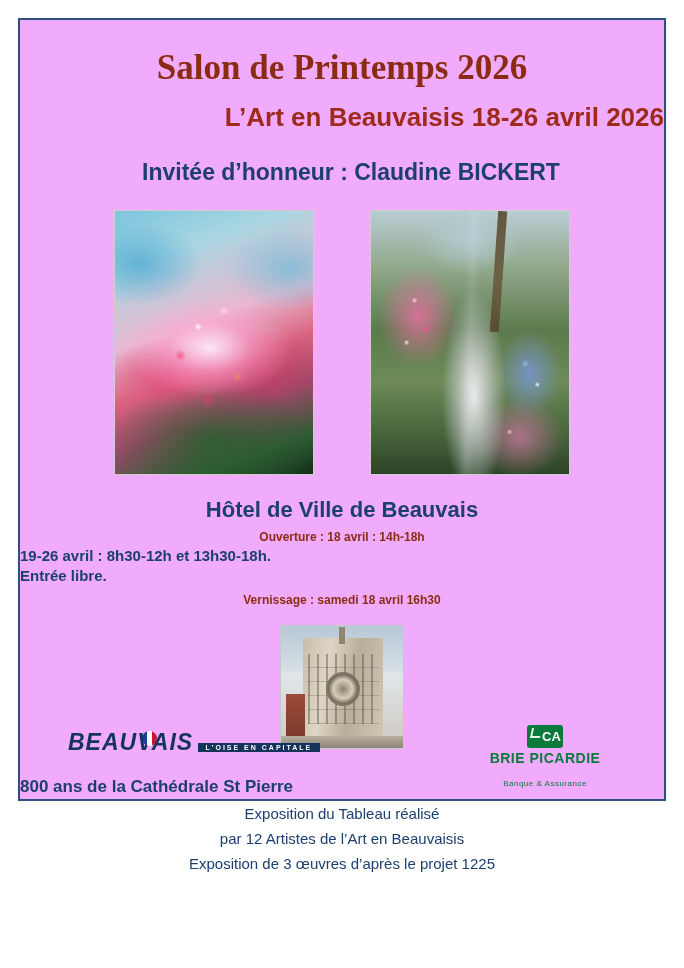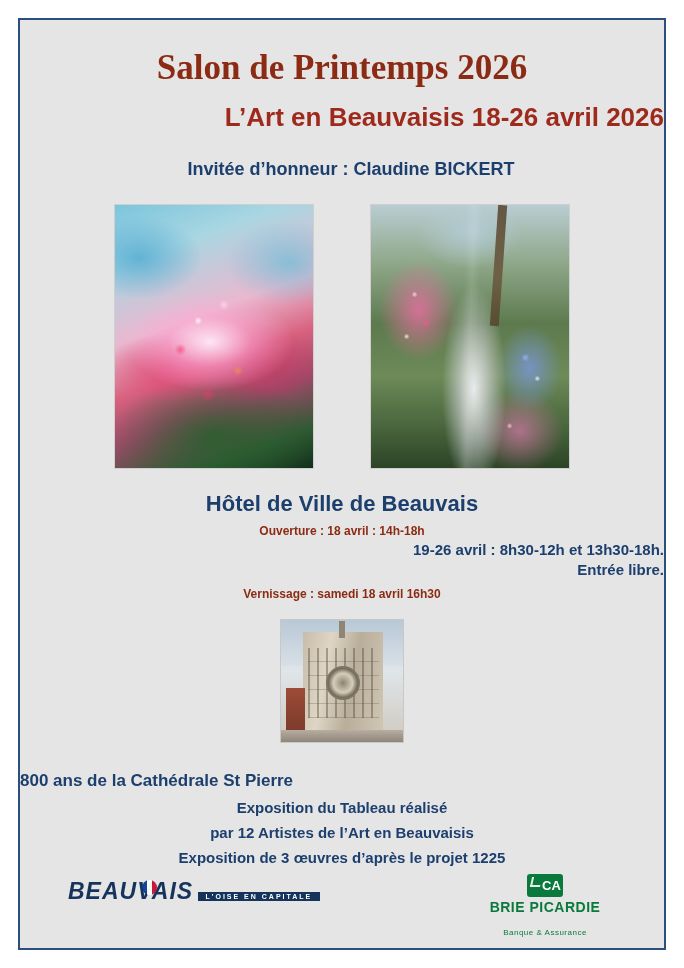--- a/index.html
+++ b/index.html
@@ -11,23 +11,23 @@
   }
   #poster {
     position: relative;
     width: 684px; height: 968px;
     background: #ffffff;
     overflow: hidden;
   }
   .frame {
     position: absolute;
     left: 18px; top: 18px;
-    width: 648px; height: 932px;
+    width: 648px; height: 783px;
     border: 2px solid #2d4f7c;
-    background: #e5e5e5;
+    background: #f0abfc;
   }
   .inner {
     position: absolute;
     left: 0; top: 0; right: 0; bottom: 0;
     padding: 0;
   }
 
   .title1 {
     text-align: center;
     font-size: 35px;
@@ -40,21 +40,21 @@
   .title2 {
     text-align: right;
     font-size: 26px;
     font-weight: bold;
     color: #9e2a1c;
     margin-top: 14px;
     font-family: "Liberation Sans", sans-serif;
   }
   .title3 {
     text-align: center;
-    font-size: 18px;
+    font-size: 23px;
     font-weight: bold;
     color: #1c3f6e;
     margin-top: 26px;
     font-family: "Liberation Sans", sans-serif;
     padding-left: 18px;
   }
 
   .art-row {
     margin-top: 24px;
     display: flex;
@@ -124,21 +124,21 @@
     margin-top: 22px;
   }
   .line-red {
     text-align: center;
     font-size: 12px;
     font-weight: bold;
     color: #8c2b13;
     margin-top: 7px;
   }
   .line-blue {
-    text-align: right;
+    text-align: left;
     font-size: 15px;
     font-weight: bold;
     color: #1c3f6e;
     margin-top: 4px;
   }
   .line-blue.tight { margin-top: 3px; }
   .line-red.vern { margin-top: 9px; }
 
   .cathedral-wrap {
     margin-top: 18px;
@@ -197,21 +197,21 @@
 
   .foot-blue-big {
     font-size: 17px;
     font-weight: bold;
     color: #1c3f6e;
     margin-top: 28px;
   }
   .foot-blue {
     text-align: center;
     font-size: 15px;
-    font-weight: bold;
+    font-weight: normal;
     color: #1c3f6e;
     margin-top: 8px;
   }
 
   .logos {
     position: absolute;
     left: 0; right: 0;
     bottom: 20px;
     height: 54px;
   }

